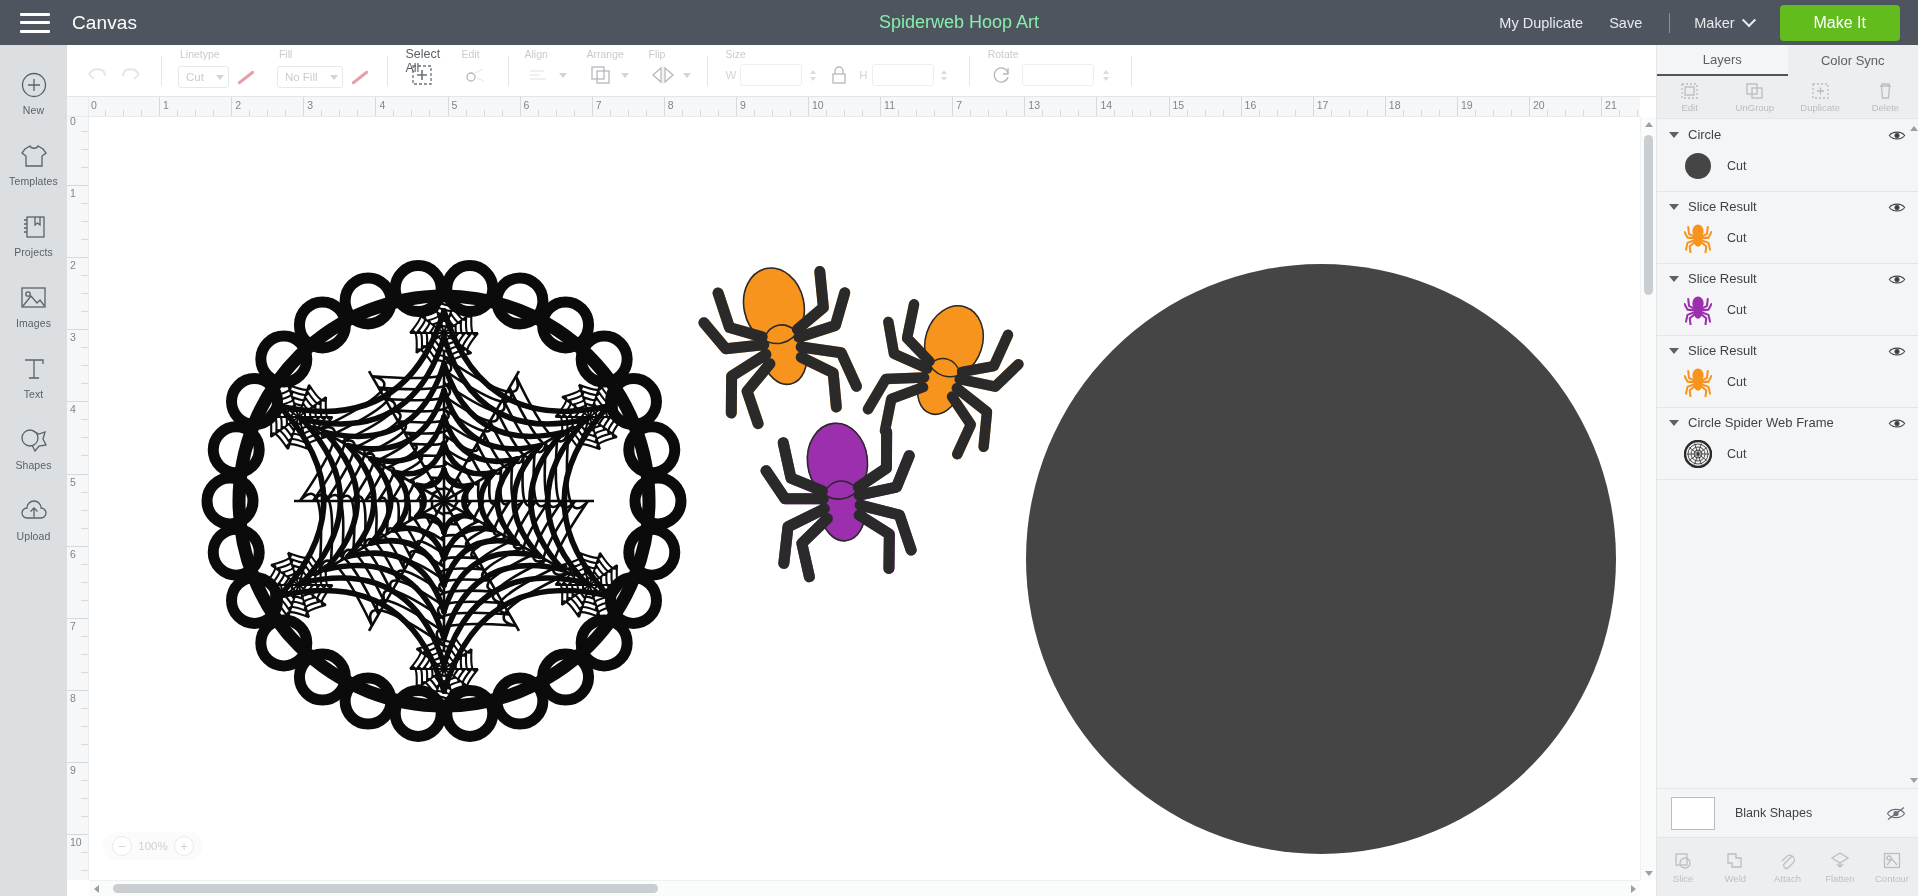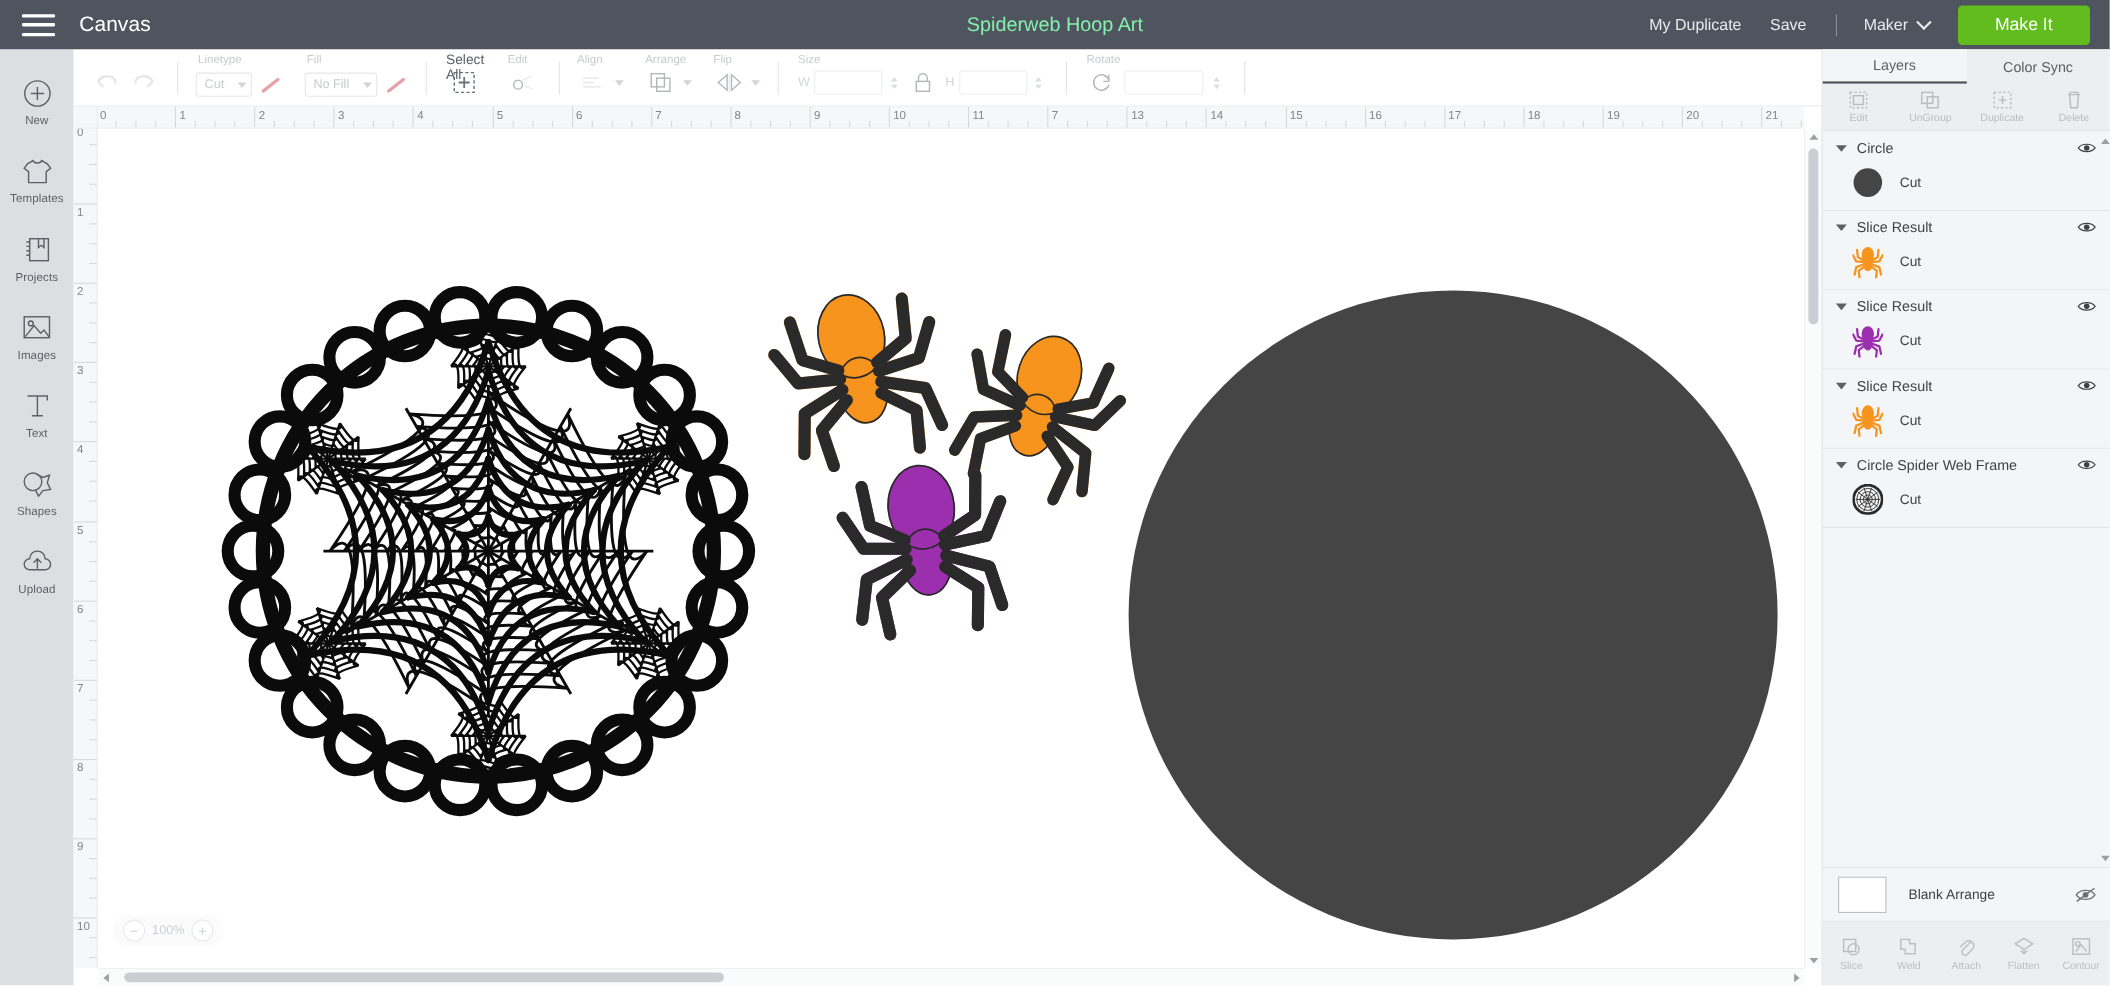--- a/index.html
+++ b/index.html
@@ -1014,21 +1014,21 @@
                 <circle cx="14" cy="14" r="10" fill="none" stroke="#2b2b2b" stroke-width="0.8"></circle>
               </svg>
             </span>
        <span class="lcut">Cut</span>
      </div>
         </div>
       </div>
 
     <div class="blankrow">
       <div class="blank-sw"></div>
-      <div class="blank-label">Blank Arrange</div>
+      <div class="blank-label">Blank Shapes</div>
       <div class="eye">
         <svg width="20" height="15" viewBox="0 0 20 15">
             <path d="M1.5 7.5 C5 2 15 2 18.5 7.5 C15 13 5 13 1.5 7.5Z" fill="none" stroke="#6b7279" stroke-width="1.2"></path>
             <circle cx="10" cy="7.5" r="2.6" fill="#6b7279"></circle>
             <path d="M2 13.5 L18 1.5" stroke="#6b7279" stroke-width="1.4"></path>
           </svg>
       </div>
     </div>
 
     <div class="rbottom">

